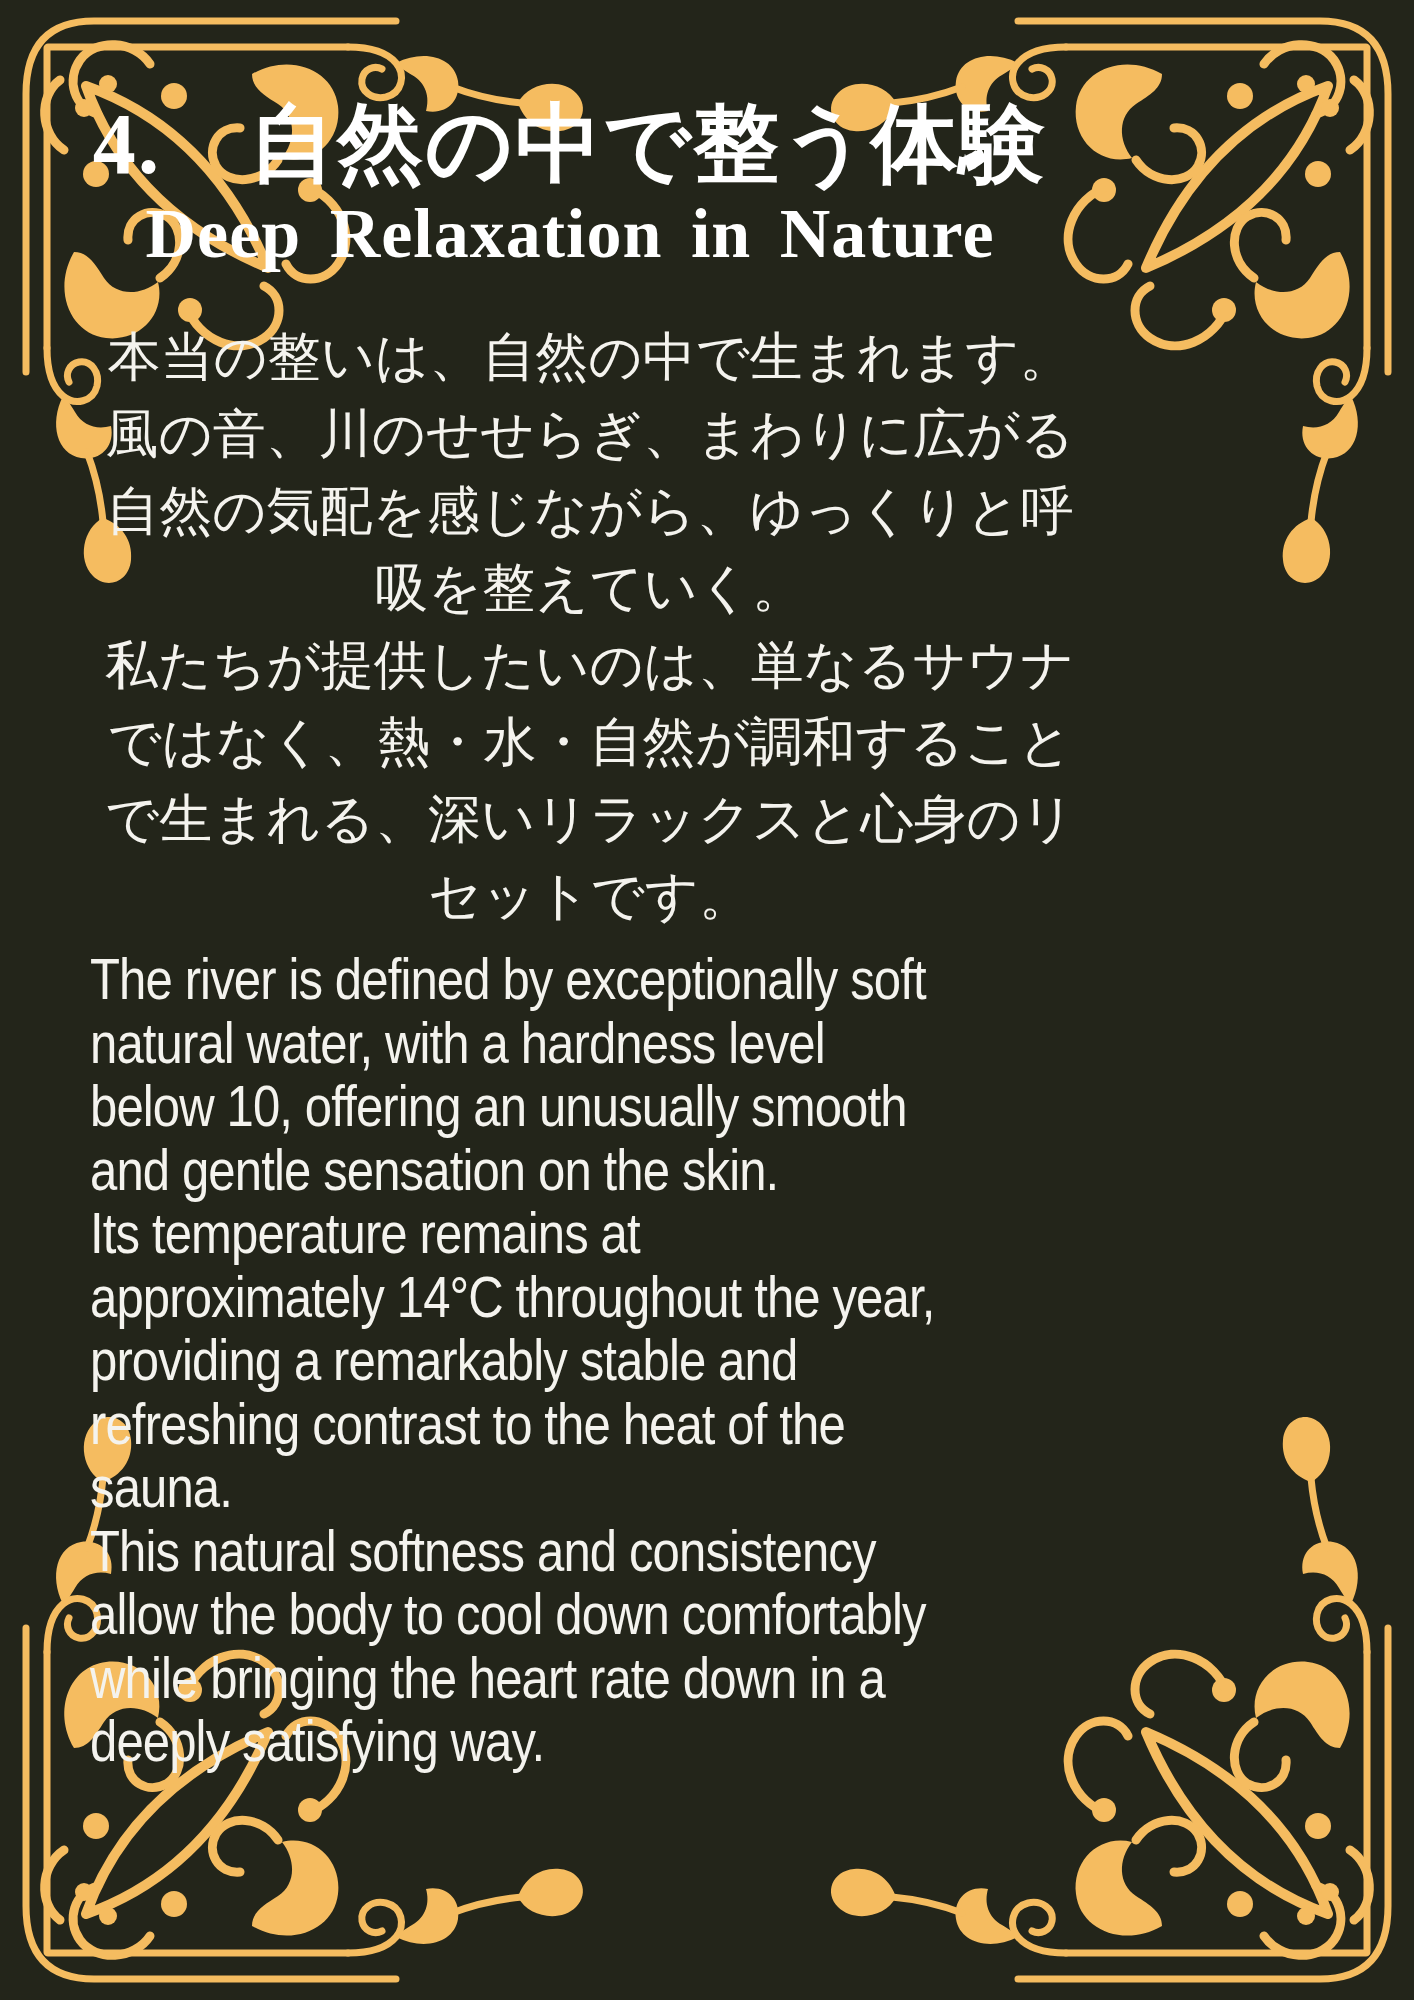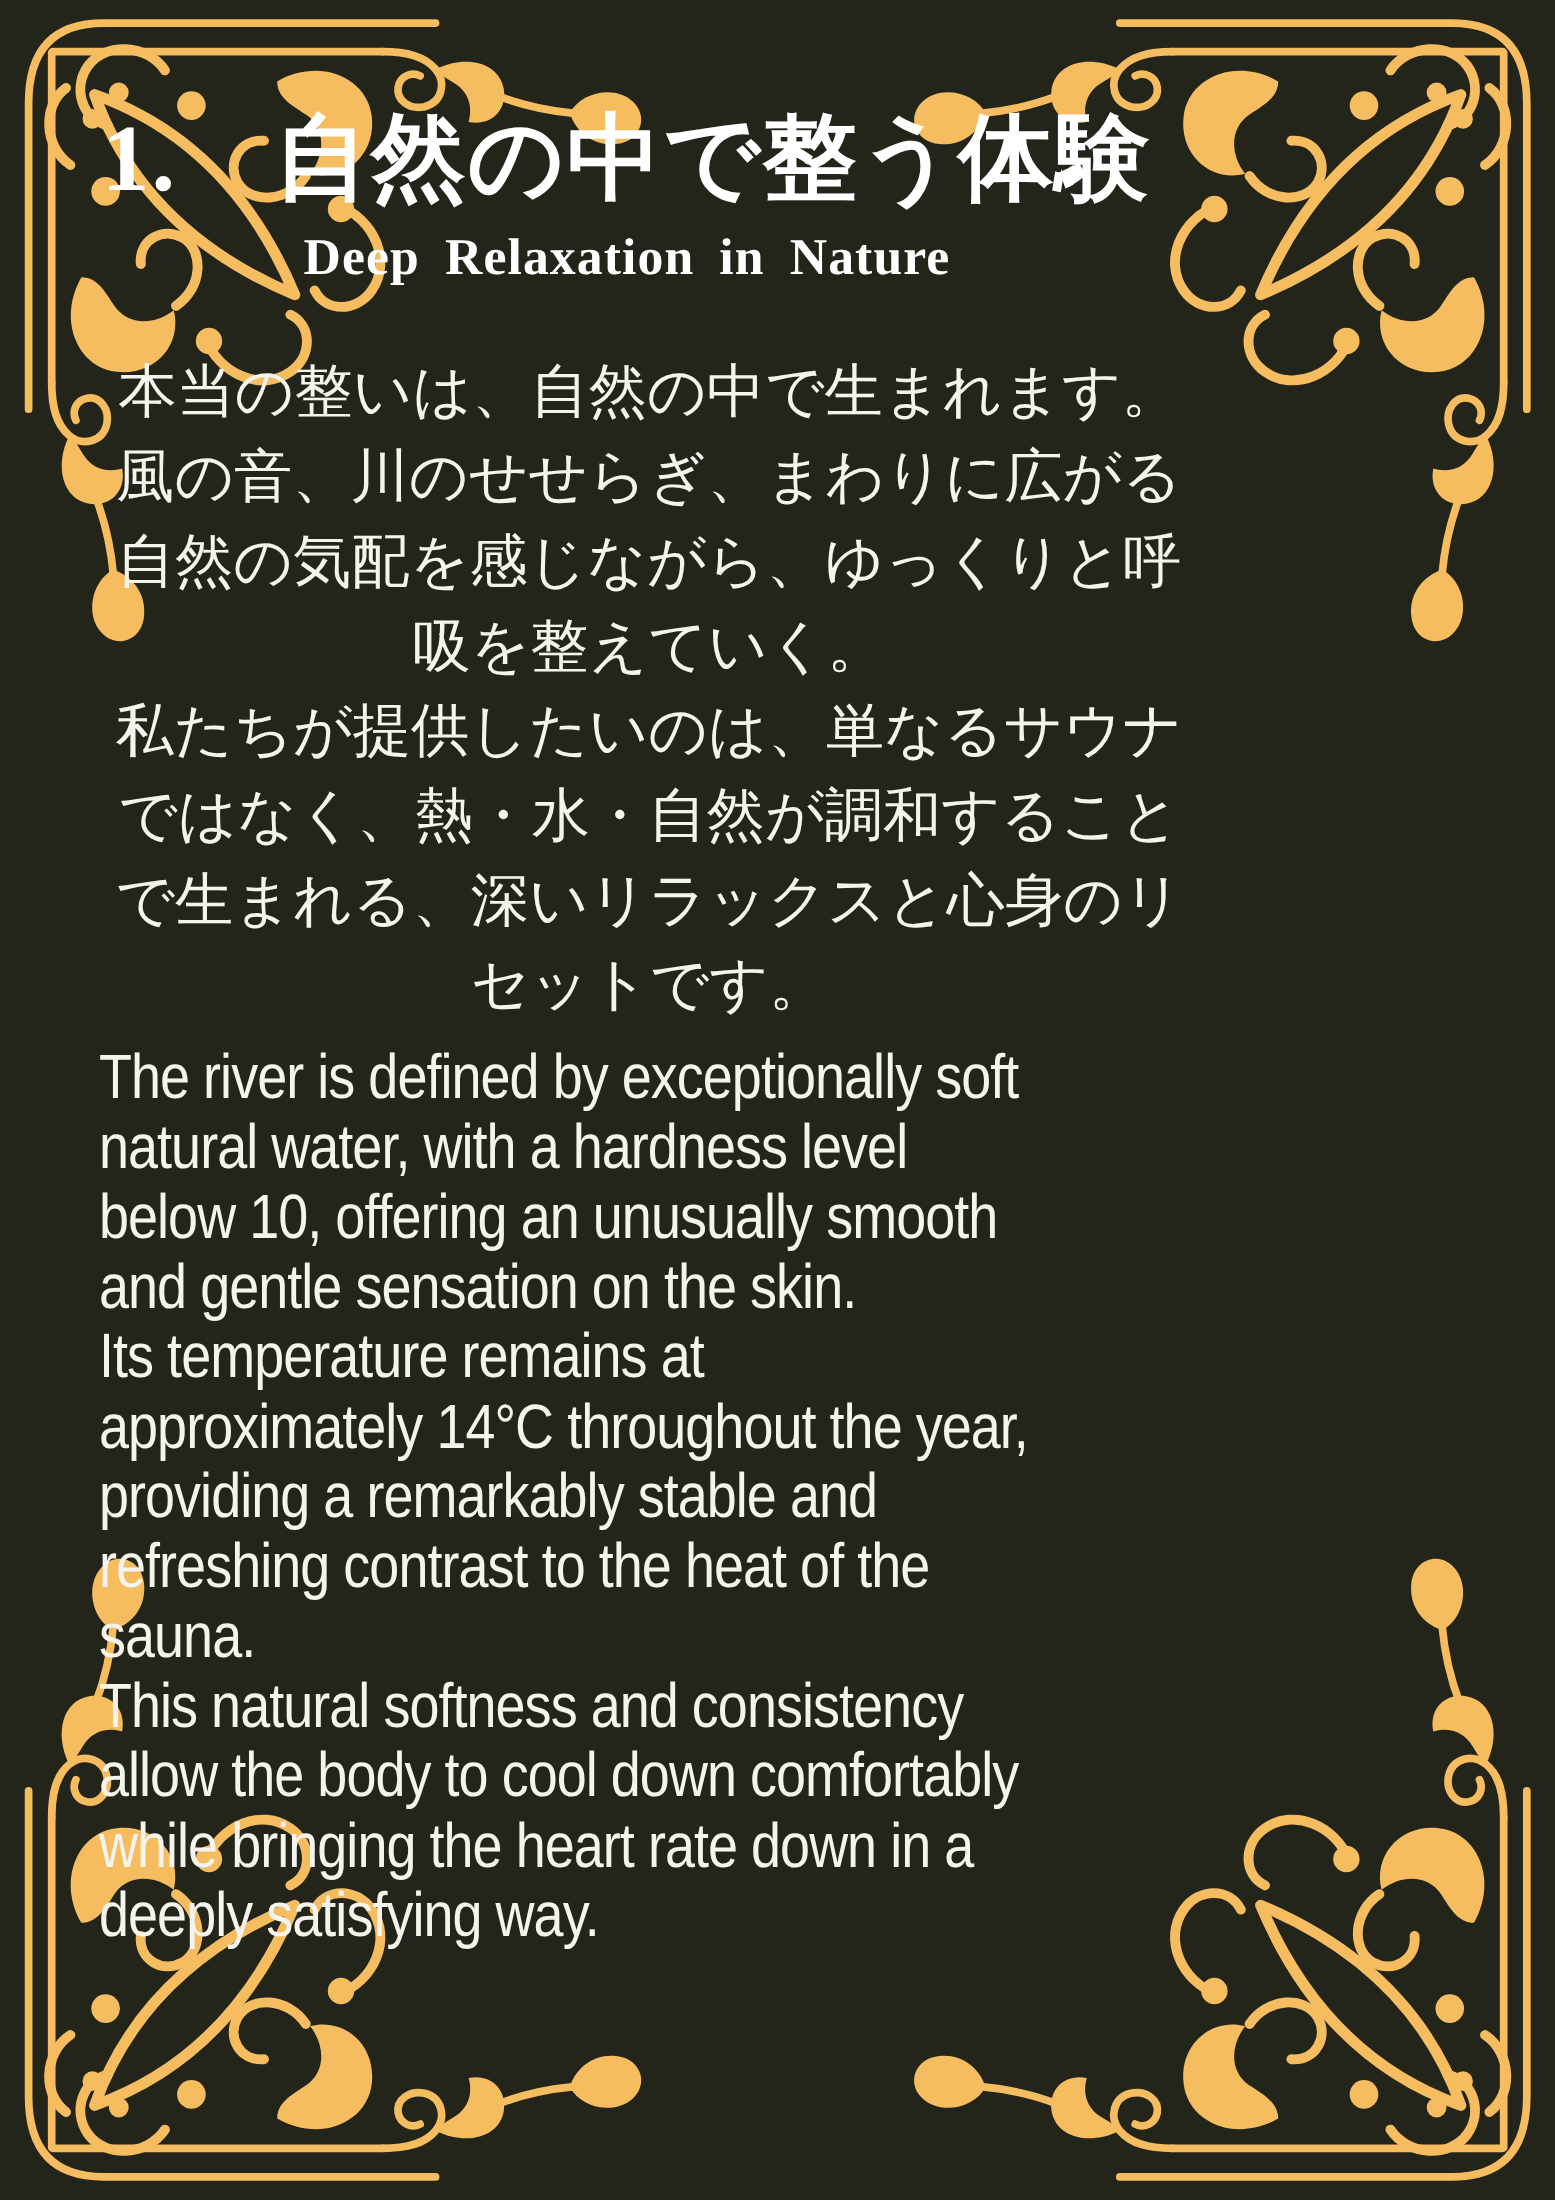--- a/index.html
+++ b/index.html
@@ -36,21 +36,21 @@
     font-weight: 700;
     font-size: 86px;
     line-height: 104px;
     letter-spacing: 2px;
     white-space: nowrap;
   }
   .subtitle-en {
     margin: 0;
     font-family: "Liberation Serif", "DejaVu Serif", serif;
     font-weight: 700;
-    font-size: 47px;
+    font-size: 70px;
     line-height: 76px;
     letter-spacing: 1px;
     word-spacing: 10px;
     white-space: nowrap;
   }
   .para {
     margin: 0;
     color: #F4F3EE;
     white-space: pre-line;
   }
@@ -124,21 +124,21 @@
       </g>
     <g>
         <use href="#quad" transform="translate(0,2000) scale(1,-1)"></use>
       </g>
     <g>
         <use href="#quad" transform="translate(1414,2000) scale(-1,-1)"></use>
       </g>
   </svg>
 
   <header class="heading">
-    <h1 class="title-jp">1.　自然の中で整う体験</h1>
+    <h1 class="title-jp">4.　自然の中で整う体験</h1>
     <h2 class="subtitle-en">Deep Relaxation in Nature</h2>
   </header>
 
   <main>
     <p class="para para-jp">本当の整いは、自然の中で生まれます。
 風の音、川のせせらぎ、まわりに広がる
 自然の気配を感じながら、ゆっくりと呼
 吸を整えていく。
 私たちが提供したいのは、単なるサウナ
 ではなく、熱・水・自然が調和すること

